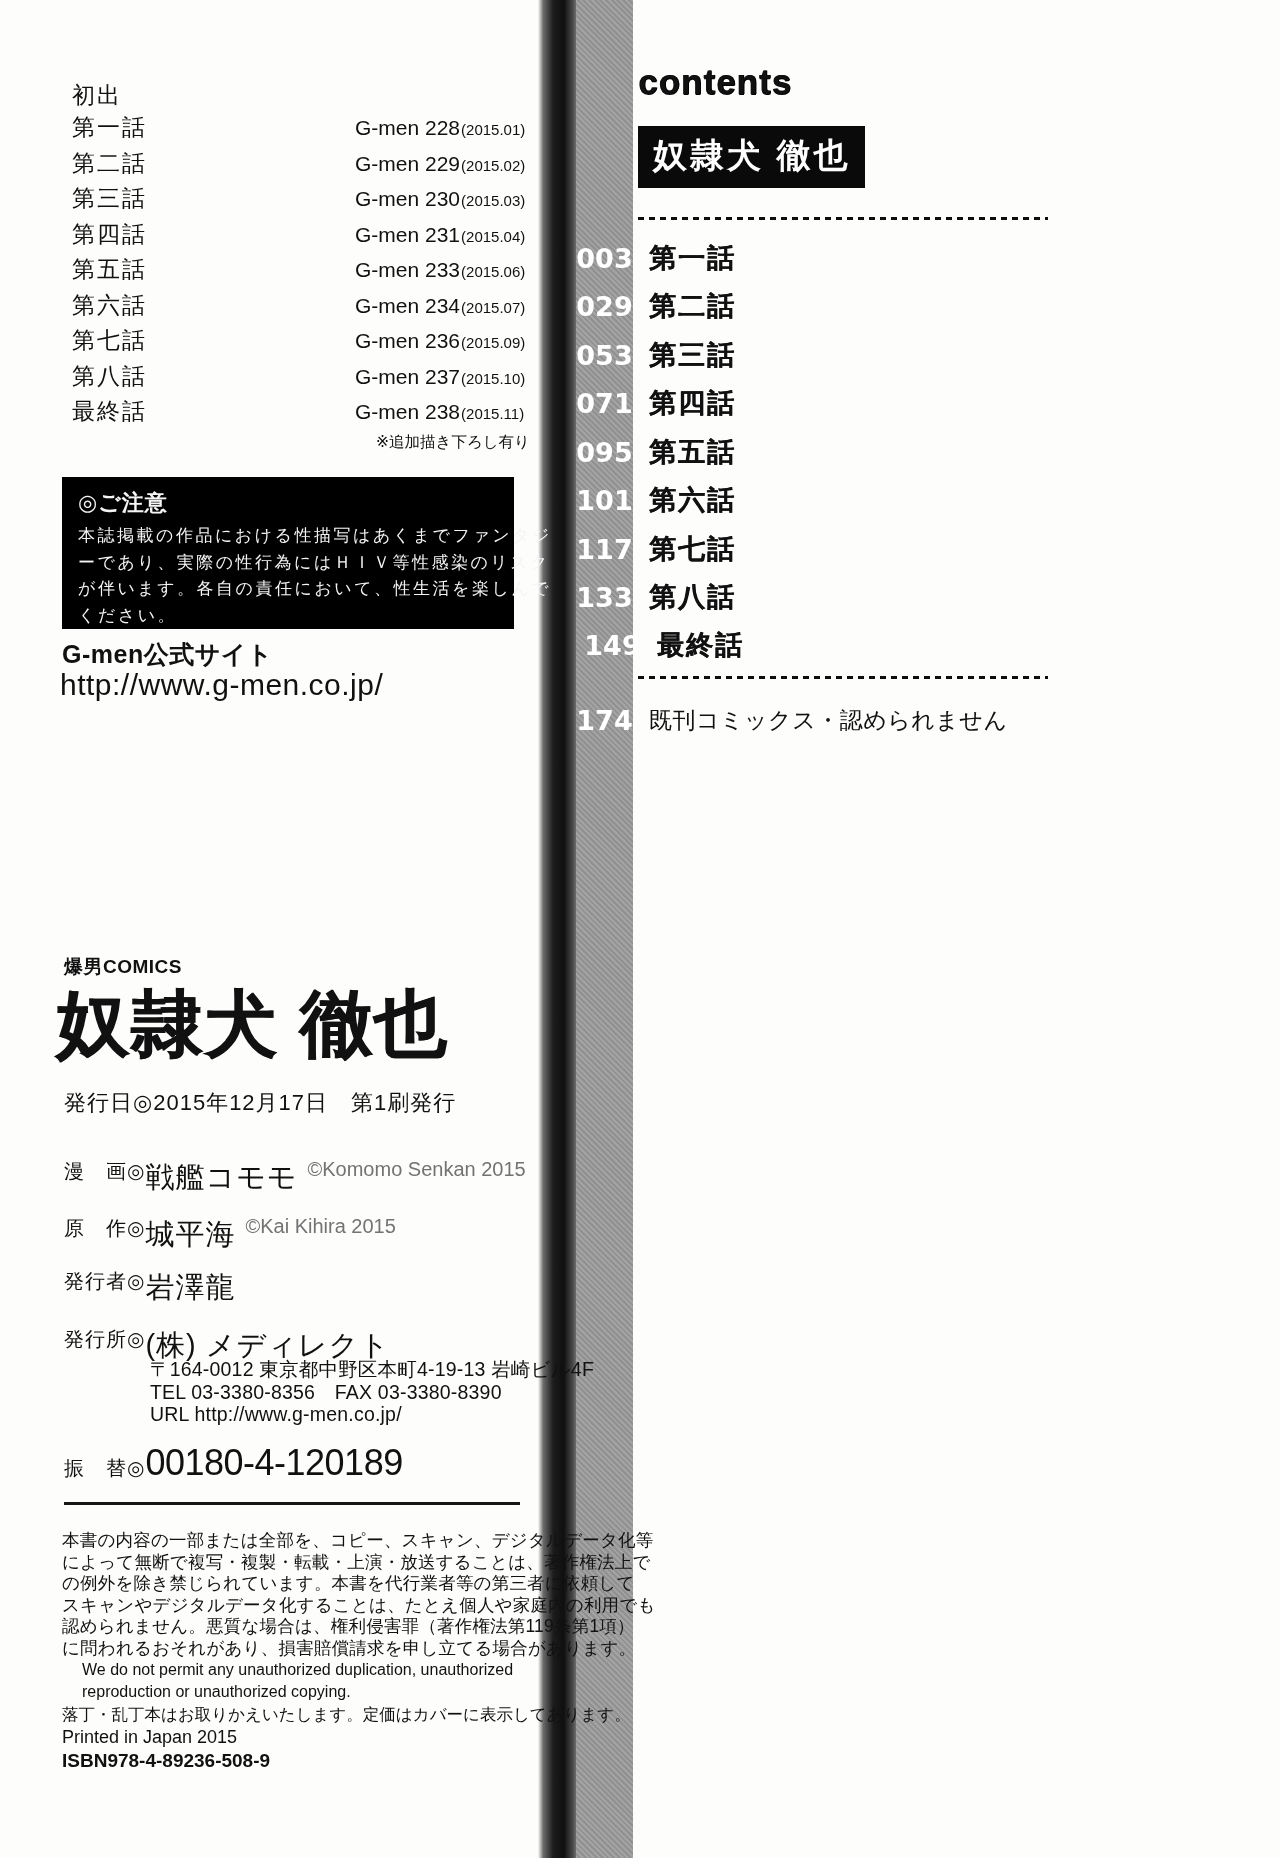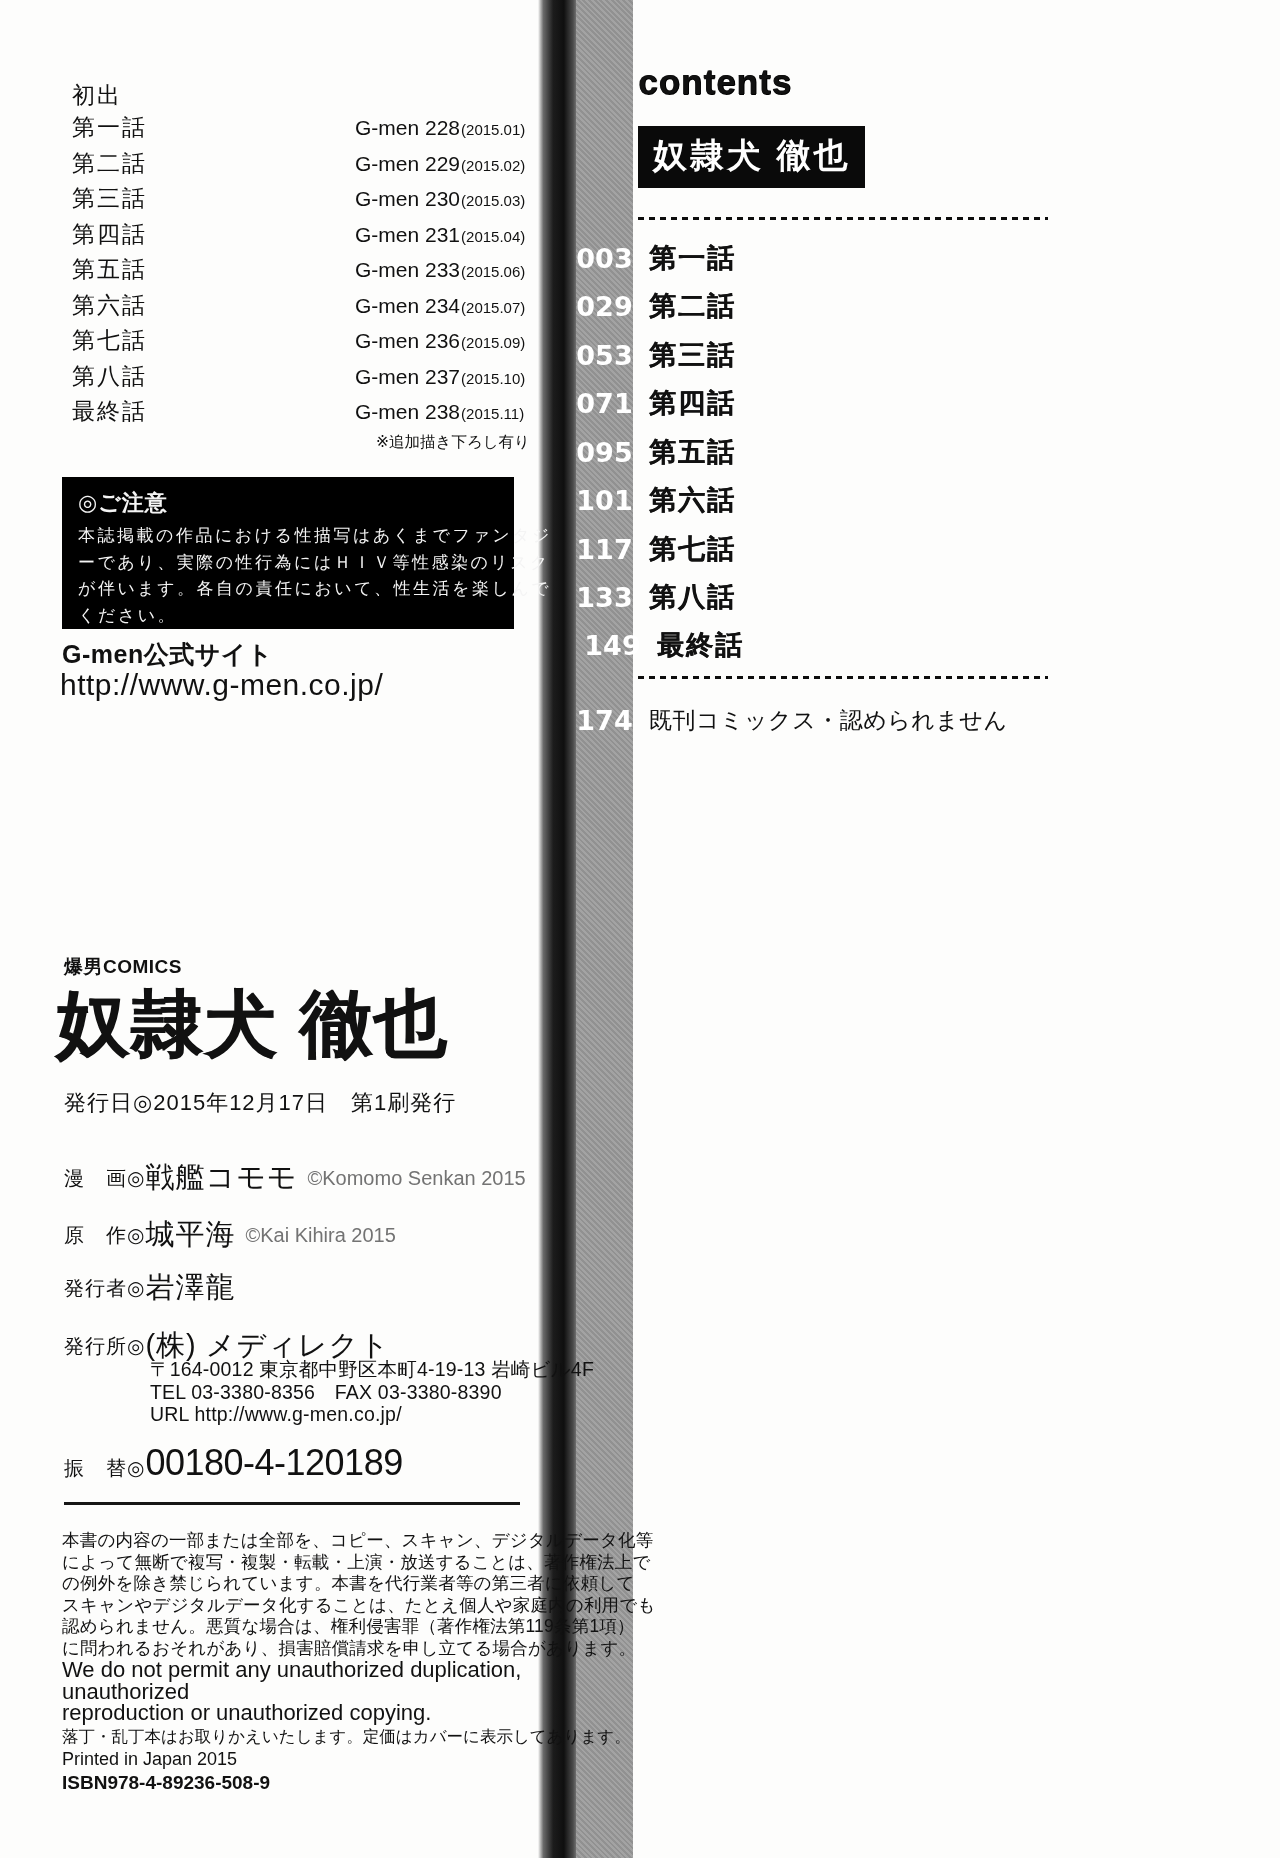--- a/index.html
+++ b/index.html
@@ -30,36 +30,36 @@
   
   .site-label{position:absolute;left:62px;top:638px;font-size:25px;font-weight:bold;letter-spacing:.5px;}
   .site-url{position:absolute;left:60px;top:668px;font-size:30px;letter-spacing:.5px;}
 
   
   .imprint{position:absolute;left:64px;top:954px;font-size:19px;font-weight:bold;letter-spacing:.5px;}
   .book-title{position:absolute;left:56px;top:976px;font-size:73px;font-weight:bold;letter-spacing:1px;
               text-shadow:1px 0 0 #111;}
   .issue-date{position:absolute;left:64px;top:1088px;font-size:22px;letter-spacing:1px;}
 
-  .credit-row{position:absolute;left:64px;display:flex;align-items:center;white-space:nowrap;}
+  .credit-row{position:absolute;left:64px;display:flex;align-items:flex-start;white-space:nowrap;}
   .credit-label{font-size:20px;letter-spacing:1px;}
   .credit-name{font-size:29px;letter-spacing:1px;}
   .credit-copy{font-size:20px;margin-left:10px;color:#737373;}
 
   .address{position:absolute;left:150px;top:1358px;font-size:19.5px;line-height:22.5px;letter-spacing:.2px;}
   .transfer{position:absolute;left:64px;top:1442px;display:flex;align-items:baseline;}
   .transfer-label{font-size:20px;letter-spacing:1px;}
   .transfer-num{font-size:36px;letter-spacing:-.5px;}
 
   .rule{position:absolute;left:64px;top:1502px;width:456px;border-top:3px solid #161616;}
 
   
   .legal{position:absolute;left:62px;top:1530px;width:492px;}
   .legal-jp{font-size:17.5px;line-height:21.5px;letter-spacing:.2px;white-space:nowrap;}
-  .legal-en{font-size:22px;line-height:21.5px;}
+  .legal-en{font-size:16px;line-height:21.5px;margin-left:20px;}
   .legal-ret{font-size:16.5px;line-height:24px;white-space:nowrap;}
   .legal-printed{font-size:18px;line-height:23px;}
   .legal-isbn{font-size:19px;line-height:24px;font-weight:bold;}
 
   
   .toc-heading{position:absolute;left:638px;top:62px;font-size:35px;font-weight:bold;letter-spacing:1px;
                text-shadow:1px 0 0 #000, .5px .5px 0 #000;}
   .toc-titlebox{position:absolute;left:638px;top:126px;background:#0a0a0a;color:#fff;
                 font-size:34px;font-weight:bold;letter-spacing:3px;padding:7px 15px 9px 15px;white-space:nowrap;}
   .dashline{position:absolute;height:3px;width:410px;left:638px;

